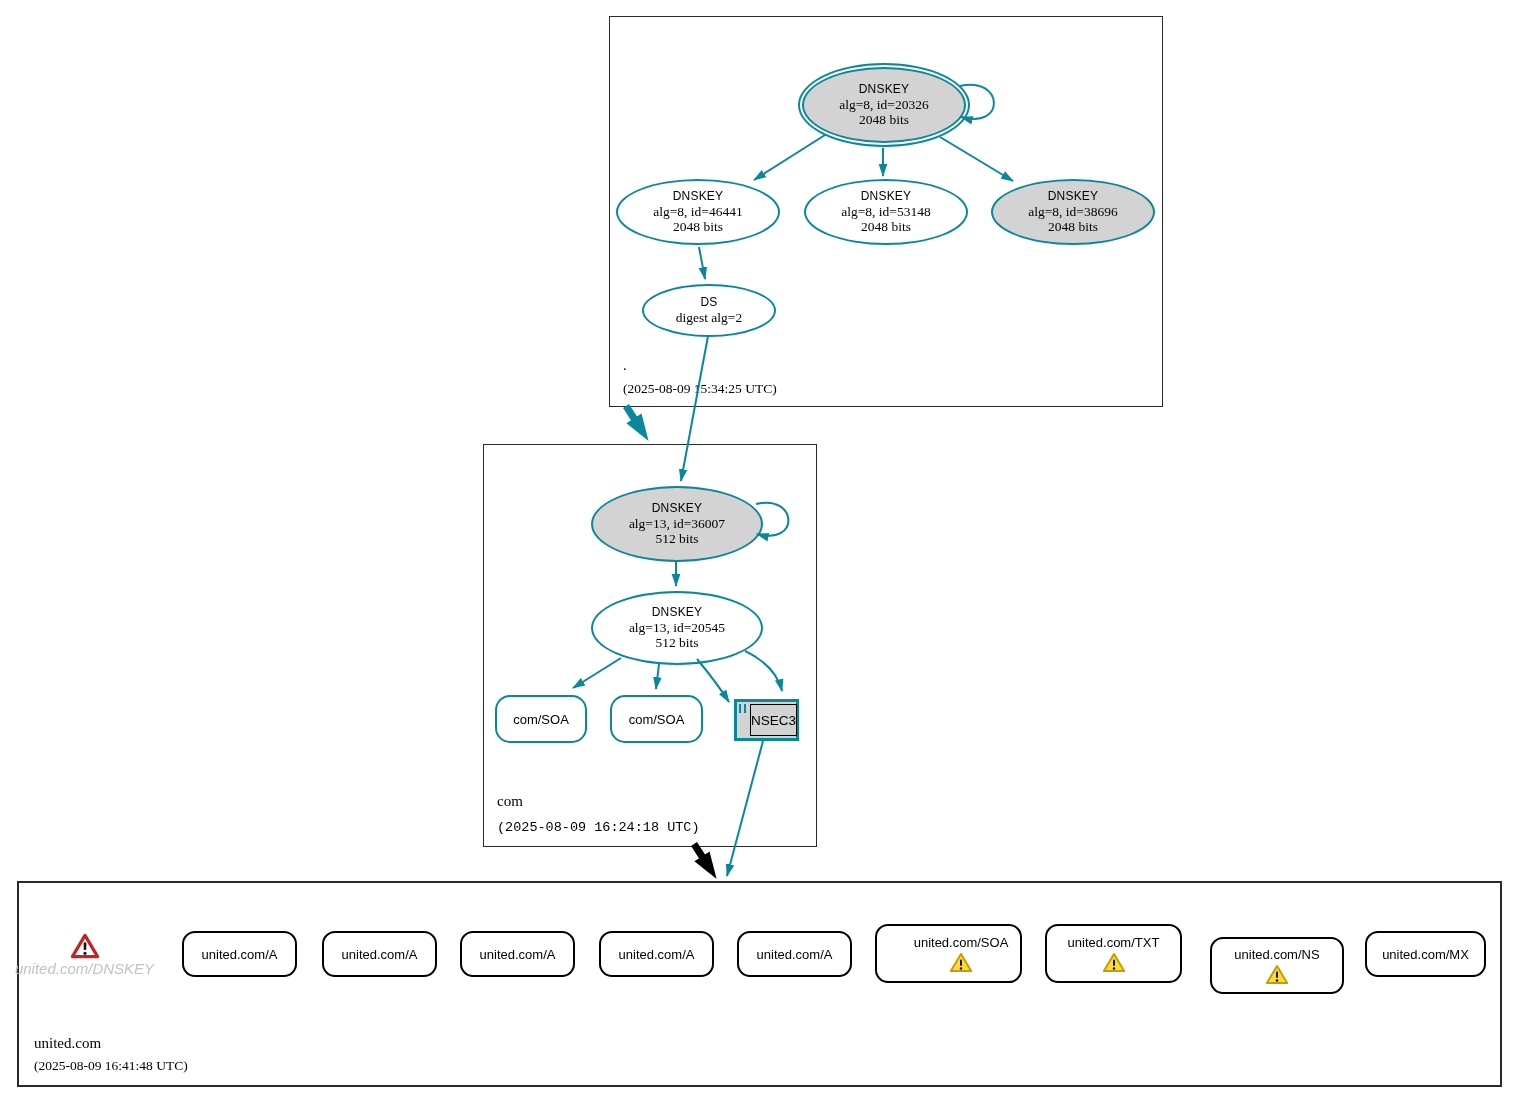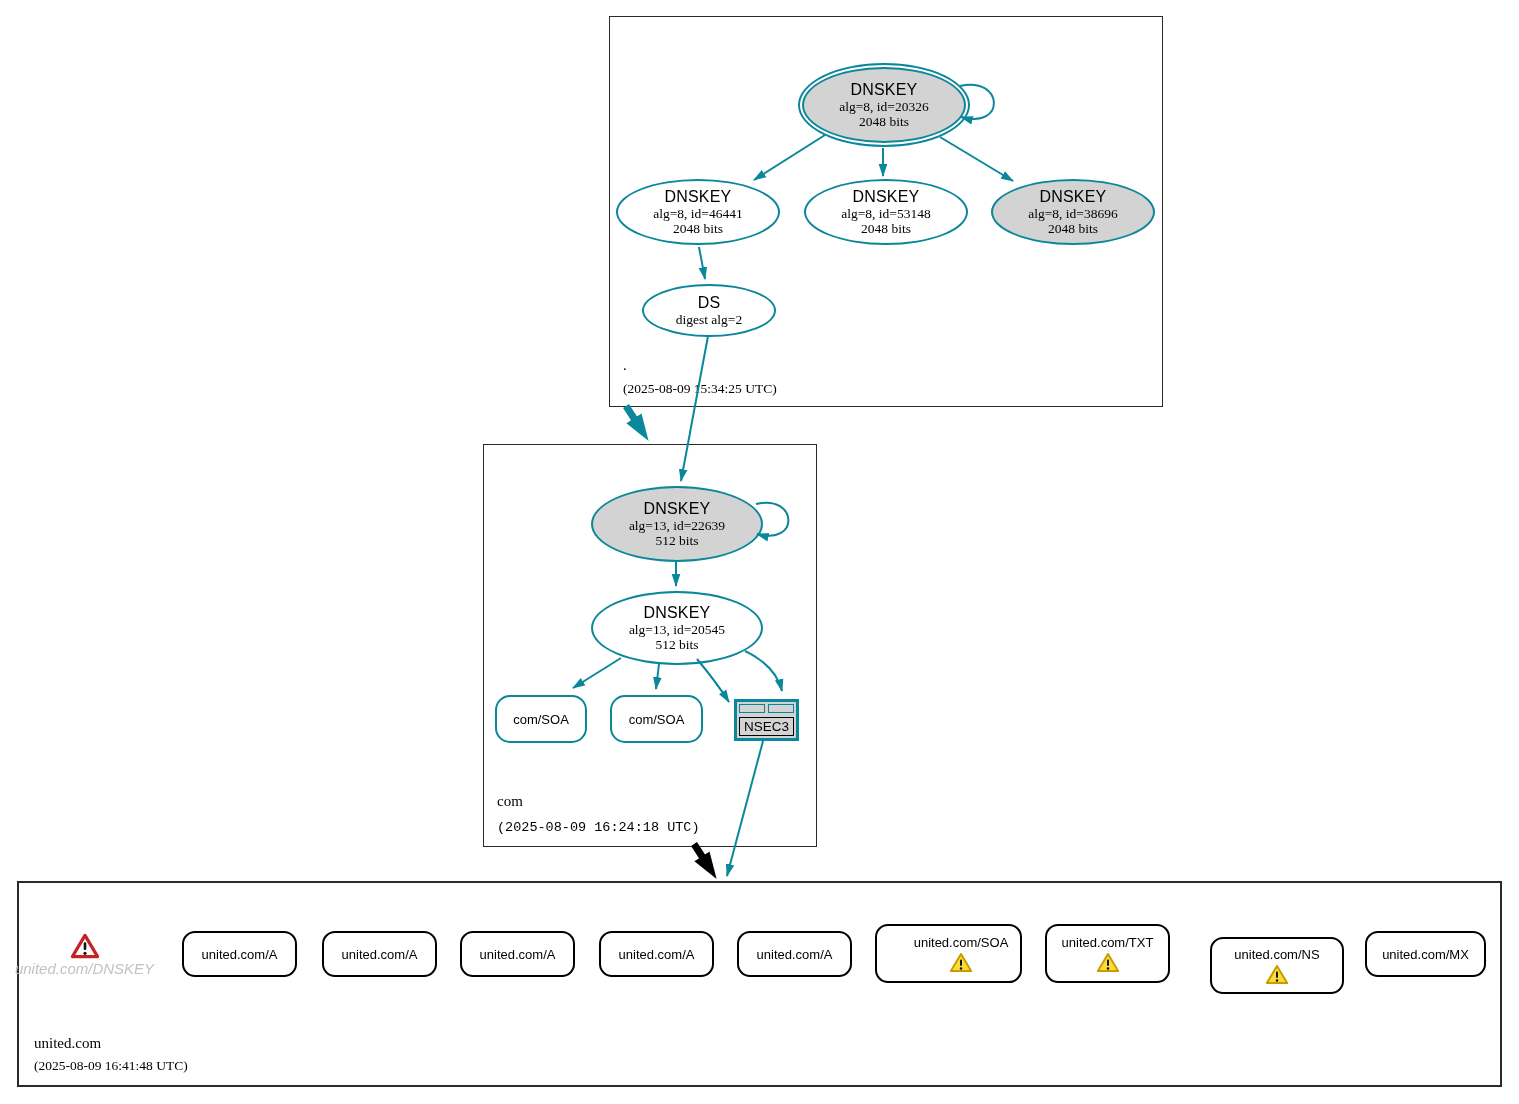--- a/index.html
+++ b/index.html
@@ -23,34 +23,34 @@
   .zts{position:absolute;left:13px;bottom:9px;font-family:"Liberation Serif",serif;font-size:13.5px;}
   
   .ellipse{
     position:absolute;border:2px solid var(--edge);border-radius:50%;
     background:#fff;box-sizing:border-box;
     display:flex;flex-direction:column;align-items:center;justify-content:center;text-align:center;
   }
   .ellipse.gray{background:var(--node-fill);}
   .ellipse .ring{position:absolute;inset:2px;border:2px solid var(--edge);border-radius:50%;background:var(--node-fill);}
   .ellipse .txt{position:relative;z-index:1;line-height:1.12;}
-  .ntitle{font-size:16px;letter-spacing:.2px;}
+  .ntitle{font-size:12px;letter-spacing:.2px;}
   .ndetail{font-family:Liberation Serif, serif;font-size:13.5px;}
   
   .rrset{
     position:absolute;box-sizing:border-box;background:#fff;border-radius:13px;
     display:flex;flex-direction:column;align-items:center;justify-content:center;
     font-size:13px;gap:2px;text-align:center;
   }
   .rrset.teal{border:2px solid var(--edge);border-radius:15px;}
   .rrset.blk{border:2.5px solid #000;}
   
   .nsec3{
     position:absolute;box-sizing:border-box;background:var(--node-fill);
-    border:3px solid var(--edge);padding:2px;display:flex;flex-direction:column;gap:4px;
+    border:3px solid var(--edge);padding:2px;display:flex;gap:4px;
   }
   .nsec3-top{display:flex;gap:3px;height:9px;}
   .nsec3-cell{flex:1;border:1px solid var(--edge);background:var(--node-fill);box-sizing:border-box;}
   .nsec3-lab{
     flex:1;border:1.5px solid #000;background:var(--node-fill);box-sizing:border-box;
     display:flex;align-items:center;justify-content:center;font-size:13.5px;
   }
   
   .errgroup{position:absolute;display:flex;flex-direction:column;align-items:center;gap:1px;}
   .errlabel{font-size:15px;font-style:italic;color:var(--muted-text);white-space:nowrap;}
@@ -113,21 +113,21 @@
     </div>
   </div>
 
   <div class="zonebox" style="left:483px;top:444px;width:334px;height:403px;">
     <div class="zlabel" style="bottom:36px;">com</div>
     <div class="zts" style="bottom:11px;font-family:Liberation Mono, monospace;">(2025-08-09 16:24:18 UTC)</div>
 
     <div class="ellipse gray" style="left:107px;top:41px;width:172px;height:76px;">
       <div class="txt">
         <div class="ntitle">DNSKEY</div>
-        <div class="ndetail">alg=13, id=22639</div>
+        <div class="ndetail">alg=13, id=36007</div>
         <div class="ndetail">512 bits</div>
       </div>
     </div>
 
     <div class="ellipse" style="left:107px;top:146px;width:172px;height:74px;">
       <div class="txt">
         <div class="ntitle">DNSKEY</div>
         <div class="ndetail">alg=13, id=20545</div>
         <div class="ndetail">512 bits</div>
       </div>
@@ -180,21 +180,21 @@
 
     <div class="rrset blk" style="left:856px;top:41px;width:147px;height:59px;padding-left:25px;">
       <span>united.com/SOA</span>
       <svg class="wicon" width="24" height="21" viewBox="0 0 36 32">
         <path d="M18 3 L33.5 29 L2.5 29 Z" fill="#fbdc3c" stroke="#c89b00" stroke-width="3" stroke-linejoin="round"></path>
         <rect x="16.5" y="11.5" width="3" height="9.5" rx="1.3" fill="#111"></rect>
         <circle cx="18" cy="25" r="1.9" fill="#111"></circle>
       </svg>
     </div>
 
-    <div class="rrset blk" style="left:1026px;top:41px;width:125px;height:59px;">
+    <div class="rrset blk" style="left:1026px;top:41px;width:137px;height:59px;">
       <span>united.com/TXT</span>
       <svg class="wicon" width="24" height="21" viewBox="0 0 36 32">
         <path d="M18 3 L33.5 29 L2.5 29 Z" fill="#fbdc3c" stroke="#c89b00" stroke-width="3" stroke-linejoin="round"></path>
         <rect x="16.5" y="11.5" width="3" height="9.5" rx="1.3" fill="#111"></rect>
         <circle cx="18" cy="25" r="1.9" fill="#111"></circle>
       </svg>
     </div>
 
     <div class="rrset blk" style="left:1191px;top:54px;width:134px;height:57px;">
       <span>united.com/NS</span>

